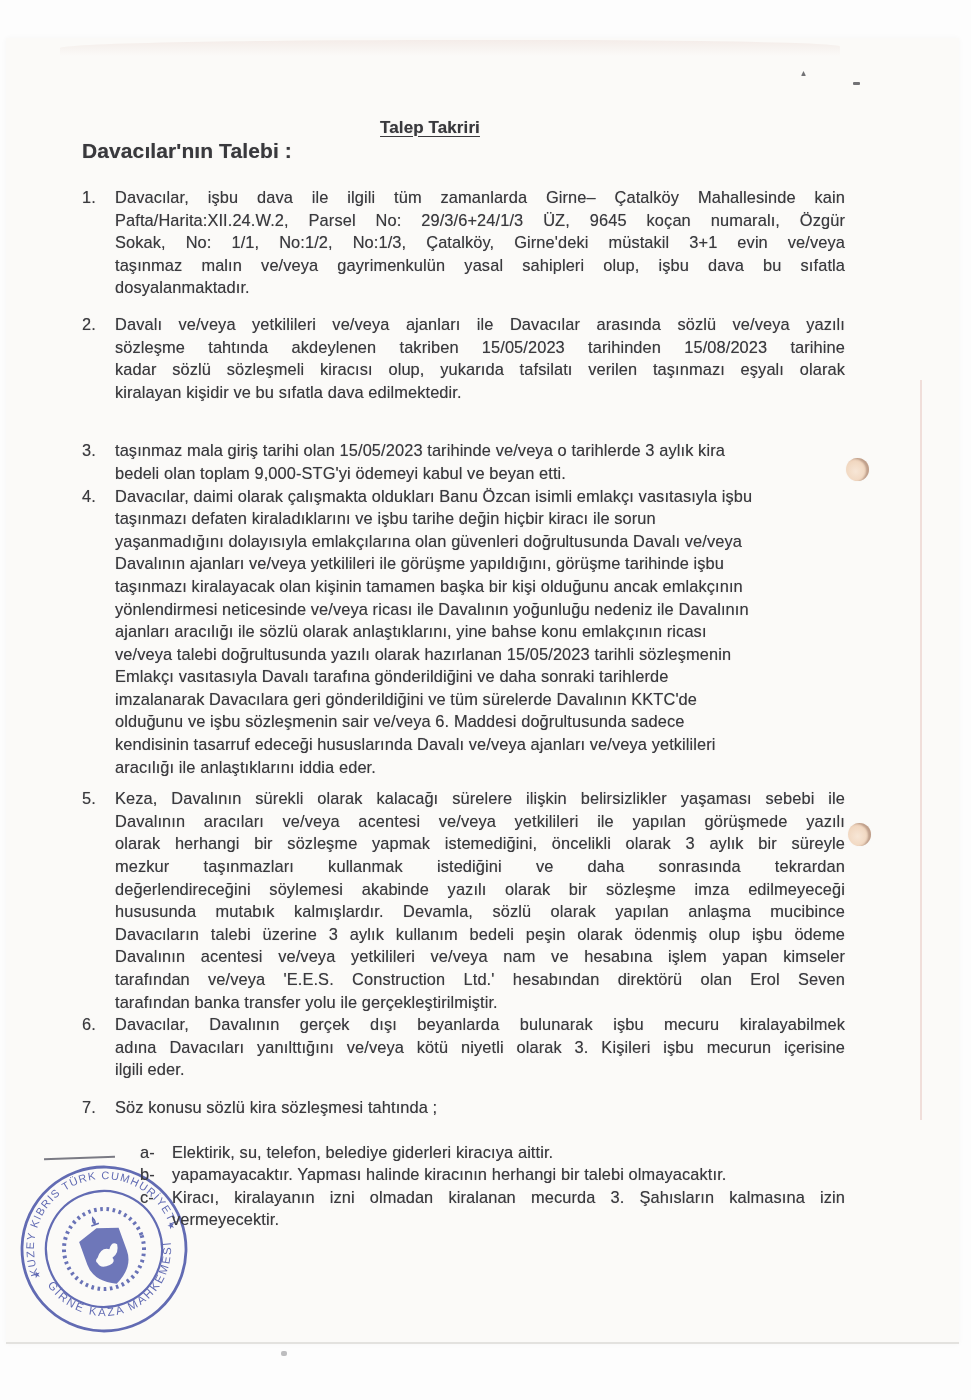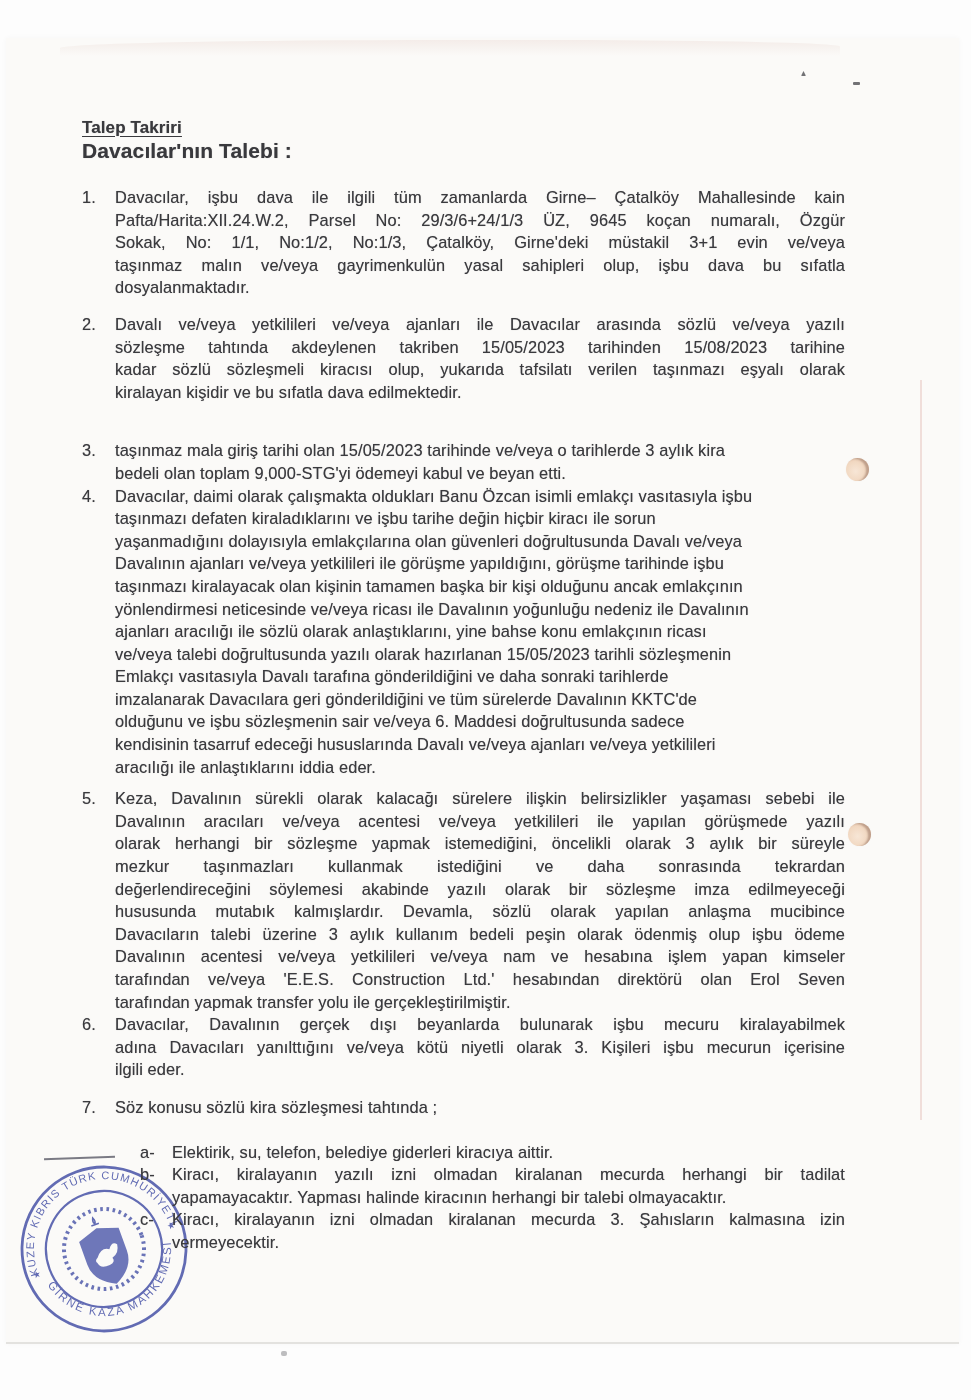--- a/index.html
+++ b/index.html
@@ -24,21 +24,21 @@
     position:absolute;left:920px;top:380px;width:2px;height:740px;
     background:rgba(216,160,150,0.30);
   }
   
   .content{
     position:absolute;left:82px;top:116px;width:763px;z-index:2;
     color:#3a3a3e;font-size:16.4px;line-height:22.6px;letter-spacing:0.1px;
     text-shadow:0 0 0.7px rgba(58,58,62,0.55);
   }
   .doc-title{
-    width:730px;padding-right:34px;box-sizing:border-box;
+    width:730px;text-align:center;padding-right:34px;box-sizing:border-box;
     font-weight:700;font-size:17px;line-height:24px;color:#39393d;
     text-decoration:underline;text-underline-offset:3px;
   }
   .doc-heading{
     font-weight:700;font-size:21px;line-height:22px;color:#39393d;margin-top:0;
   }
   .para{display:flex;}
   .para .num{width:33px;flex:none;}
   .para .pbody{width:730px;flex:none;}
   .pline{text-align:left;}
@@ -138,21 +138,21 @@
         <div class="pbody">
           <div class="pline">Keza, Davalının sürekli olarak kalacağı sürelere ilişkin belirsizlikler yaşaması sebebi ile</div>
           <div class="pline">Davalının aracıları ve/veya acentesi ve/veya yetkilileri ile yapılan görüşmede yazılı</div>
           <div class="pline">olarak herhangi bir sözleşme yapmak istemediğini, öncelikli olarak 3 aylık bir süreyle</div>
           <div class="pline">mezkur taşınmazları kullanmak istediğini ve daha sonrasında tekrardan</div>
           <div class="pline">değerlendireceğini söylemesi akabinde yazılı olarak bir sözleşme imza edilmeyeceği</div>
           <div class="pline">hususunda mutabık kalmışlardır. Devamla, sözlü olarak yapılan anlaşma mucibince</div>
           <div class="pline">Davacıların talebi üzerine 3 aylık kullanım bedeli peşin olarak ödenmiş olup işbu ödeme</div>
           <div class="pline">Davalının acentesi ve/veya yetkilileri ve/veya nam ve hesabına işlem yapan kimseler</div>
           <div class="pline">tarafından ve/veya 'E.E.S. Construction Ltd.' hesabından direktörü olan Erol Seven</div>
-          <div class="pline last">tarafından  yapmak transfer yolu ile gerçekleştirilmiştir.</div>
+          <div class="pline last">tarafından  banka transfer yolu ile gerçekleştirilmiştir.</div>
         </div>
       </div>
       <div class="para justify">
         <span class="num">6.</span>
         <div class="pbody">
           <div class="pline">Davacılar, Davalının gerçek dışı beyanlarda bulunarak işbu mecuru kiralayabilmek</div>
           <div class="pline">adına Davacıları yanılttığını ve/veya kötü niyetli olarak 3. Kişileri işbu mecurun içerisine</div>
           <div class="pline last">ilgili eder.</div>
         </div>
       </div>
@@ -166,21 +166,20 @@
   <div id="subitems">
       <div class="para left">
         <span class="num">a-</span>
         <div class="pbody">
           <div class="pline last">Elektirik, su, telefon, belediye giderleri kiracıya aittir.</div>
         </div>
       </div>
       <div class="para justify">
         <span class="num">b-</span>
         <div class="pbody">
-          <div class="pline">Kiracı, kiralayanın yazılı izni olmadan kiralanan mecurda herhangi bir tadilat</div>
           <div class="pline last">yapamayacaktır. Yapması halinde kiracının herhangi bir talebi olmayacaktır.</div>
         </div>
       </div>
       <div class="para justify">
         <span class="num">c-</span>
         <div class="pbody">
           <div class="pline">Kiracı, kiralayanın izni olmadan kiralanan mecurda 3. Şahısların kalmasına izin</div>
           <div class="pline last">vermeyecektir.</div>
         </div>
       </div>

